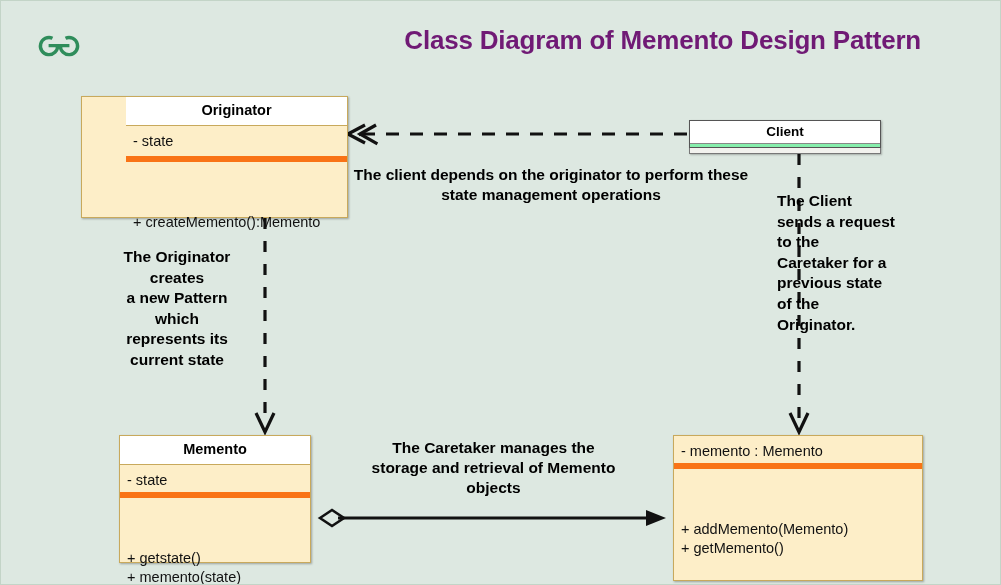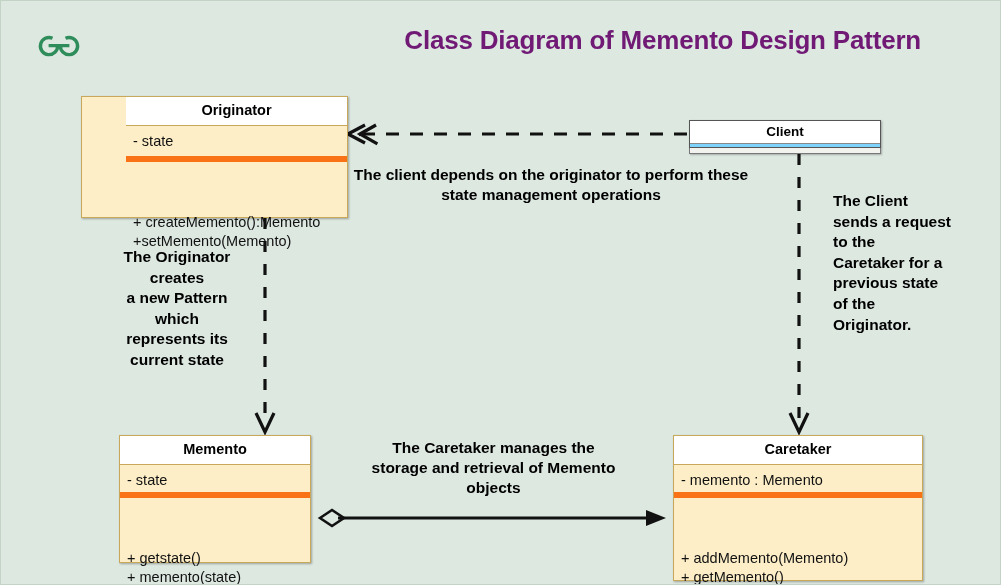--- a/index.html
+++ b/index.html
@@ -91,21 +91,21 @@
 
   
   #box-client {
     position: absolute;
     left: 688px;
     top: 119px;
     width: 192px;
     height: 28px;
     box-sizing: border-box;
     border: 1px solid #555555;
-    background: #7dd3fc;
+    background: #86efac;
     box-shadow: 1px 1px 2px rgba(0,0,0,0.30);
   }
   #box-client .uml-title {
     border-bottom: 1px solid #888888;
     background: #ffffff;
     padding: 4px 0 4px 0;
     font-size: 13.5px;
   }
   #client-strip {
     position: absolute;
@@ -134,21 +134,21 @@
     text-align: center;
     font-size: 15.5px;
   }
   #note-originator {
     left: 96px; top: 246px; width: 160px;
     text-align: center;
     font-size: 15.5px;
     line-height: 1.33;
   }
   #note-client {
-    left: 832px; top: 190px; width: 160px;
+    left: 776px; top: 190px; width: 160px;
     text-align: left;
     font-size: 15.5px;
     line-height: 1.33;
   }
   #note-caretaker {
     left: 320px; top: 437px; width: 345px;
     text-align: center;
     font-size: 15.5px;
     line-height: 1.30;
   }
@@ -206,42 +206,40 @@
     </g>
   </svg>
 
   <div class="umlbox" id="box-originator">
     <div class="uml-title">Originator</div>
     <div class="uml-attrs">
       <div class="uml-line">- state</div>
     </div>
     <div class="uml-ops">
       <div class="uml-line">+ createMemento():Memento</div>
-      <div class="uml-line">+setMemento(Memento)</div>
     </div>
   </div>
 
   <div id="box-client">
     <div class="uml-title">Client</div>
   </div>
   <div id="client-strip"></div>
 
   <div class="umlbox" id="box-memento">
     <div class="uml-title">Memento</div>
     <div class="uml-attrs">
       <div class="uml-line">- state</div>
     </div>
     <div class="uml-ops">
       <div class="uml-line">+ getstate()</div>
       <div class="uml-line">+ memento(state)</div>
     </div>
   </div>
 
   <div class="umlbox" id="box-caretaker">
-    <div class="uml-title">Caretaker</div>
     <div class="uml-attrs">
       <div class="uml-line">- memento : Memento</div>
     </div>
     <div class="uml-ops">
       <div class="uml-line">+ addMemento(Memento)</div>
       <div class="uml-line">+ getMemento()</div>
     </div>
   </div>
 
   <div class="note" id="note-dependency">The client depends on the originator to perform these state management operations</div>

